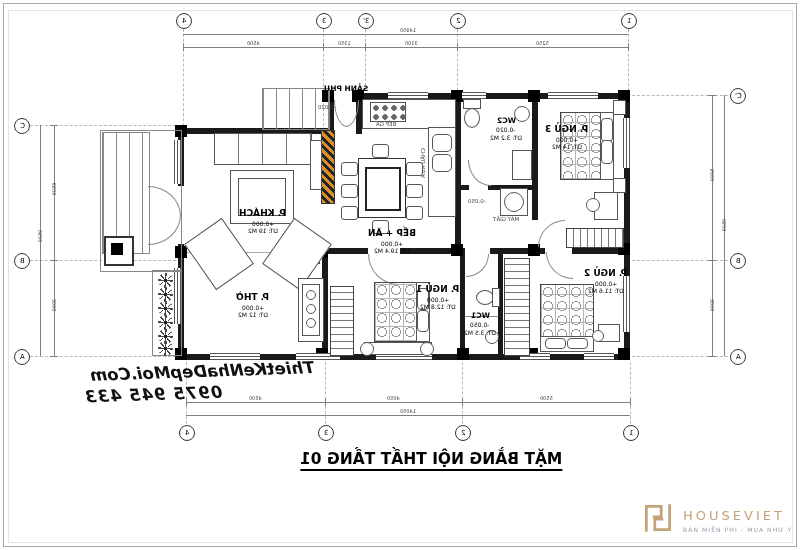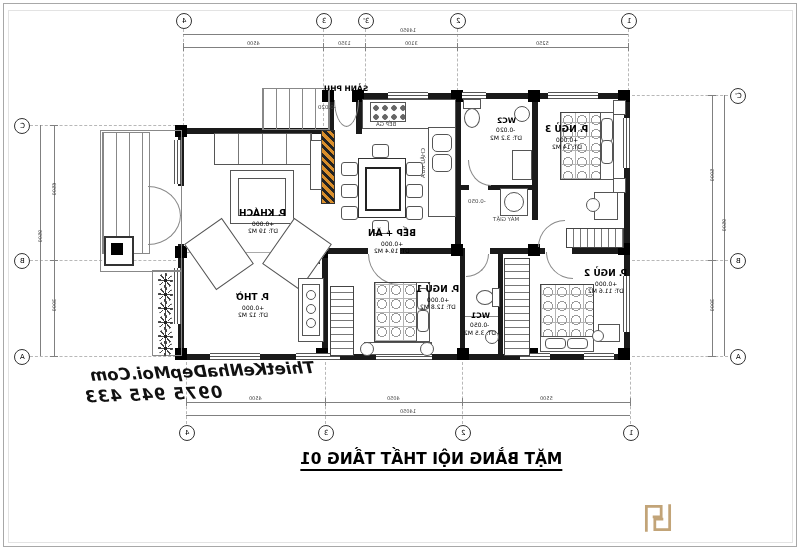--- a/index.html
+++ b/index.html
@@ -335,13 +335,17 @@
 
 <div class="title"><span class="mx">MẶT BẰNG NỘI THẤT TẦNG 01</span></div>
 
 <div class="logo">
   <span>
     <svg width="36" height="36" viewBox="0 0 34 34">
       <path d="M6 30 V6 H20 V16 H12" fill="none" stroke="#c2a478" stroke-width="2.6"></path>
       <path d="M28 4 V28 H14 V18 H22" fill="none" stroke="#c2a478" stroke-width="2.6"></path>
     </svg>
   </span>
+  <span>
+    <div class="logo-name">HOUSEVIET</div>
+    <div class="logo-tag">BẢN MIỄN PHÍ - MUA NHƯ Ý</div>
+  </span>
 </div>
 
 </body></html>

